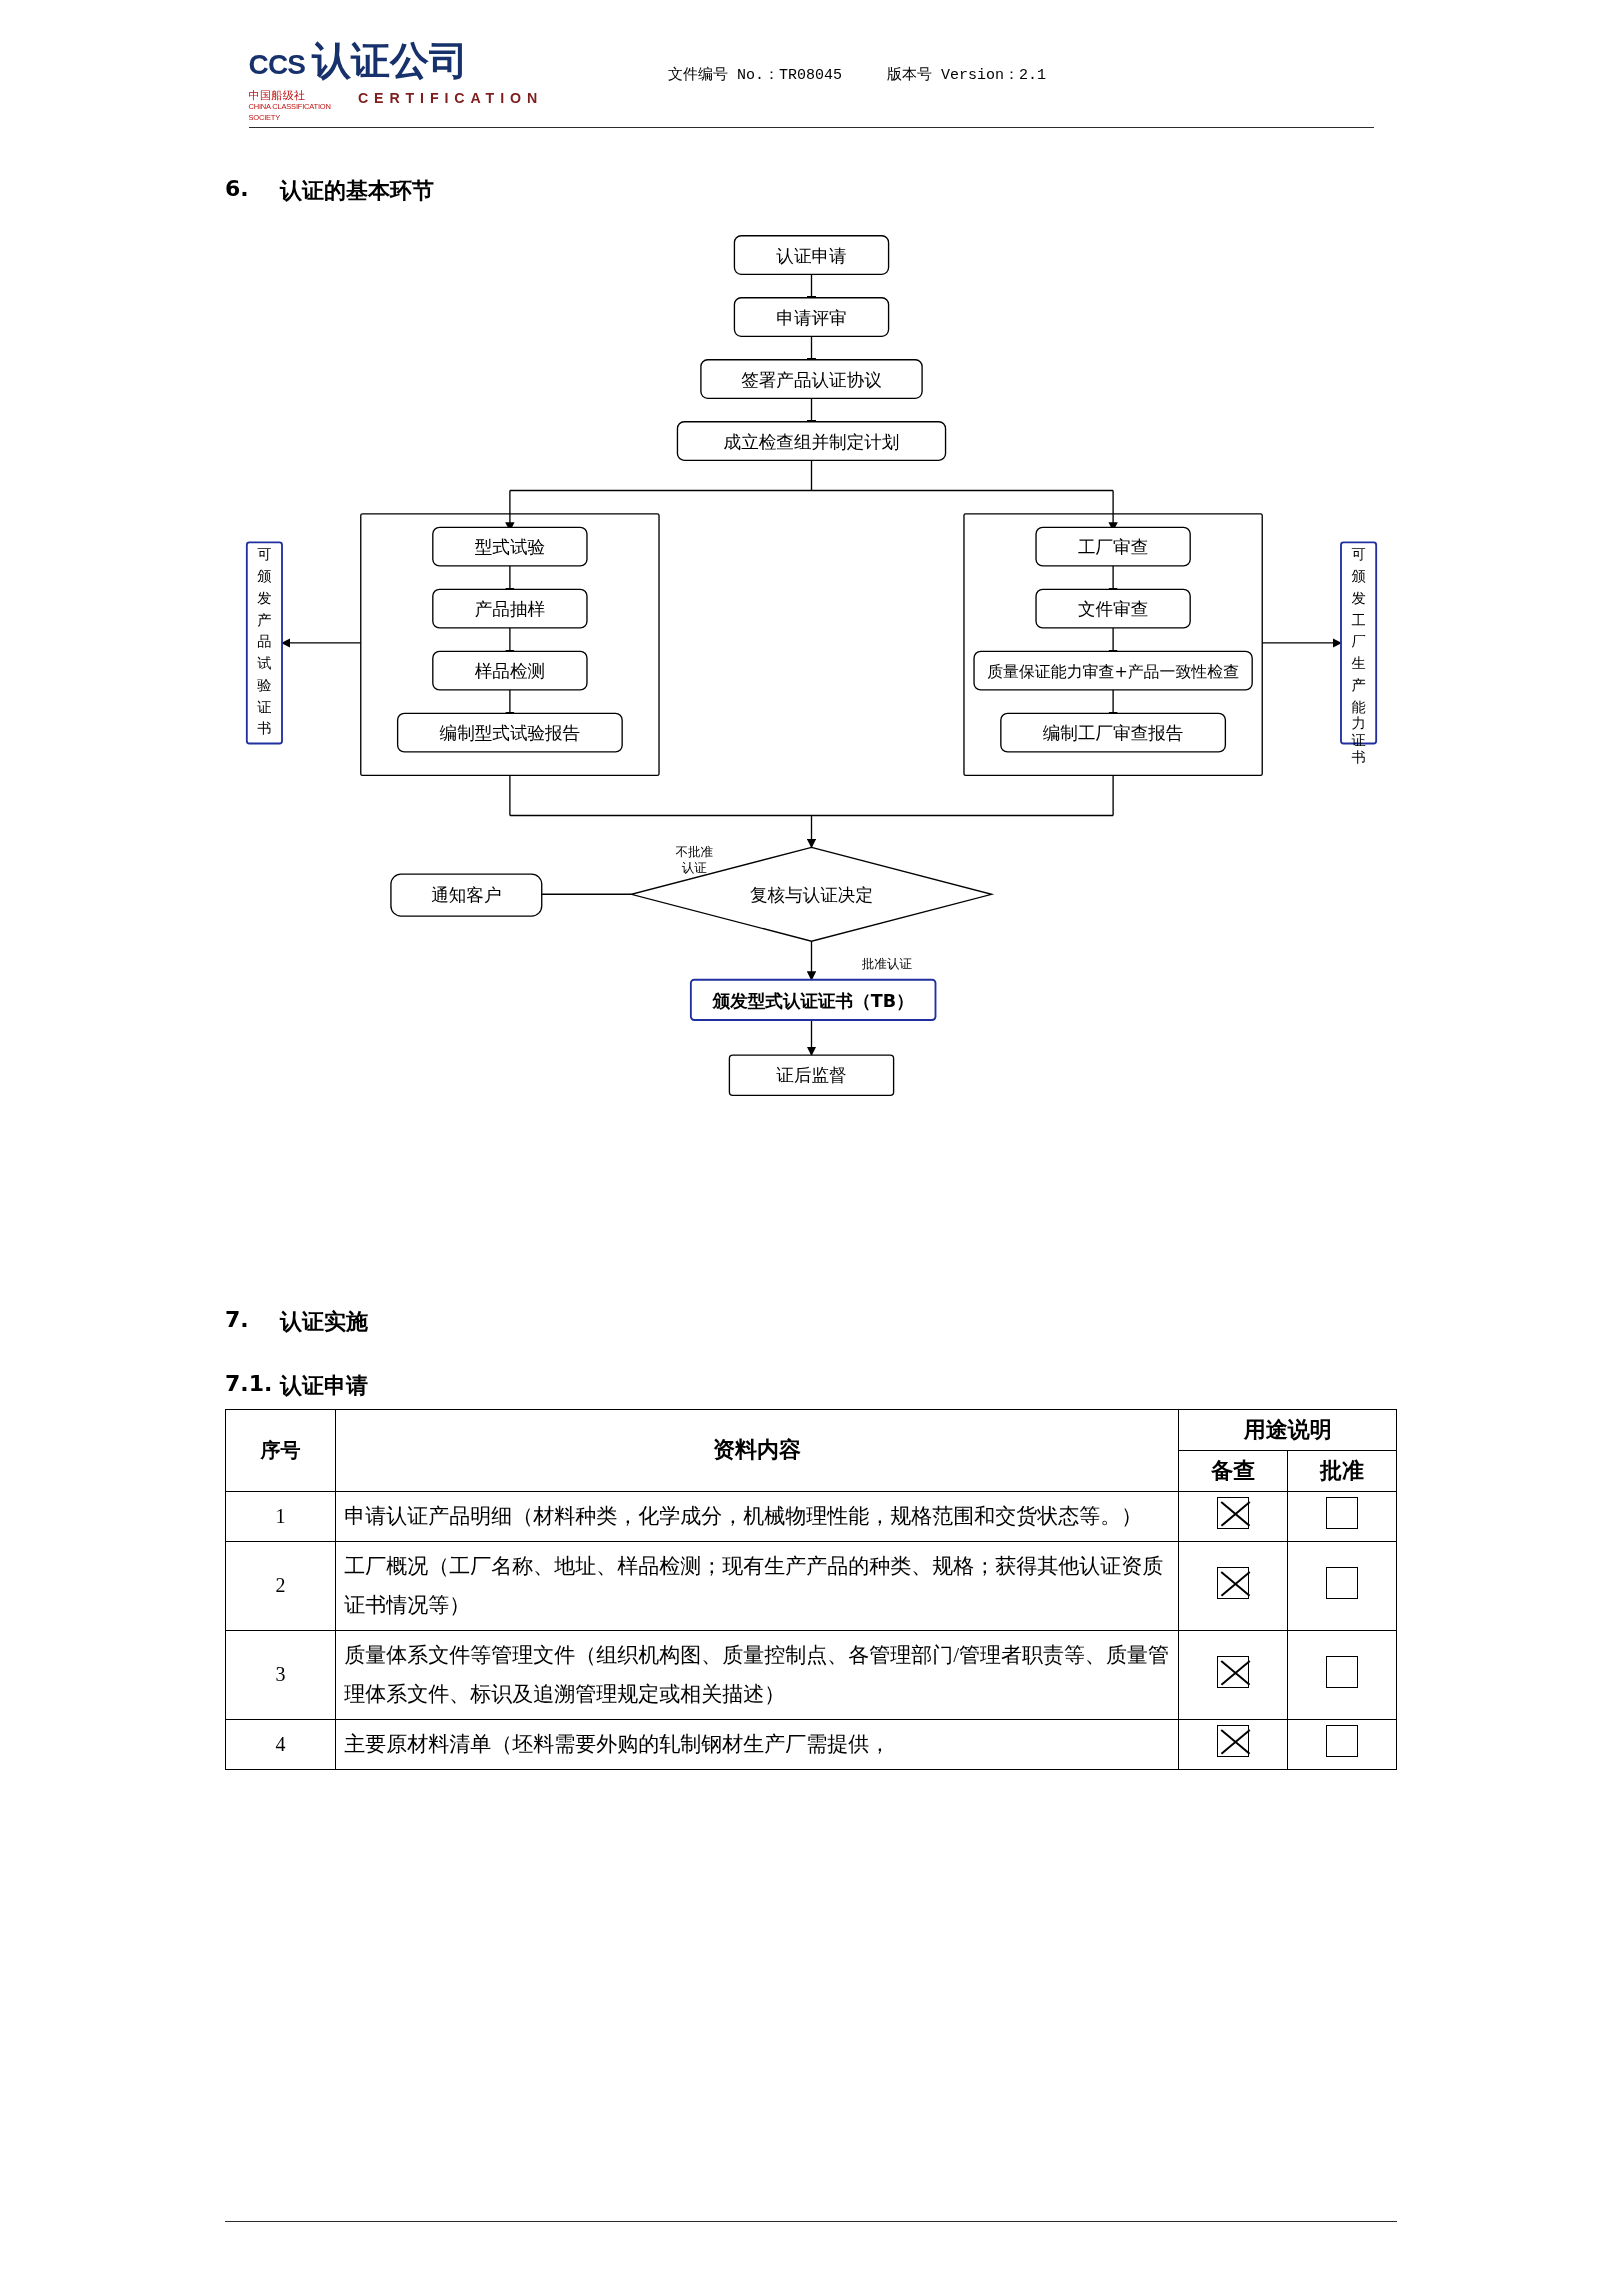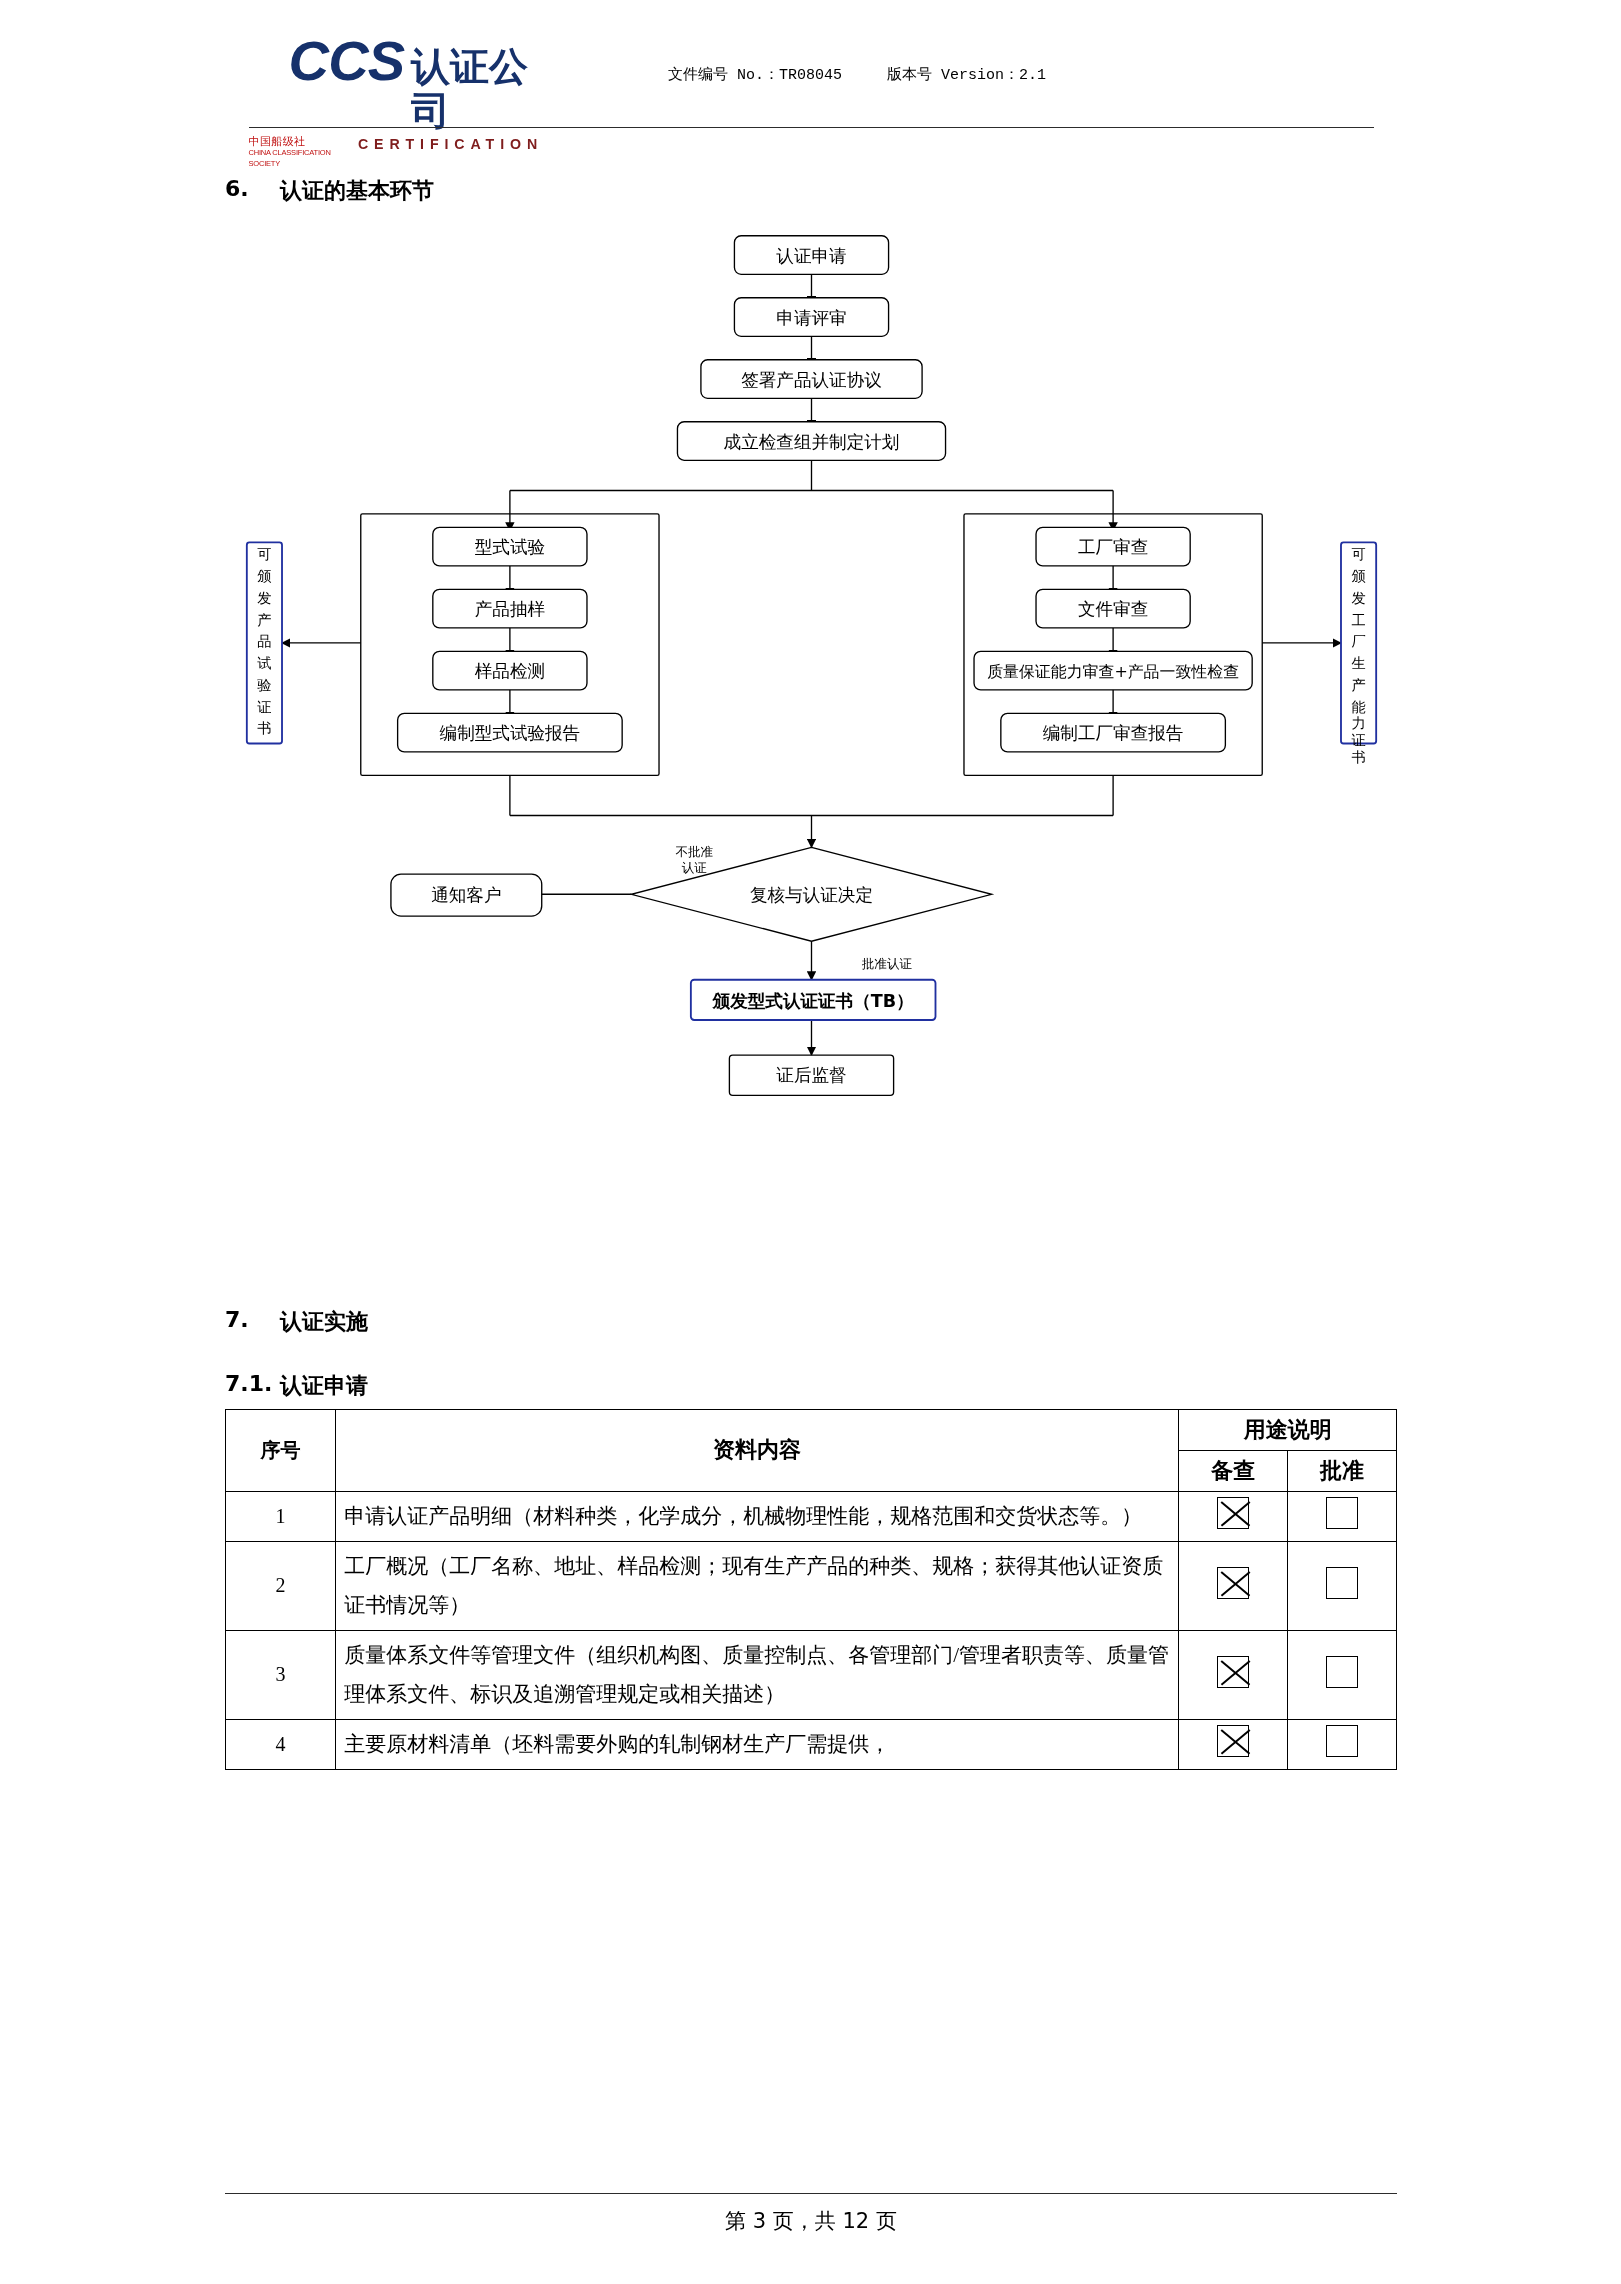--- a/index.html
+++ b/index.html
@@ -33,26 +33,24 @@
   .logo {
     position: absolute;
     left: 23.5px;
     top: 39px;
     width: 310px;
     height: 75px;
   }
   .logo-ccs {
     font-family: "Liberation Sans", sans-serif;
     font-weight: bold;
-    font-style: italic;
-    font-size: 56px;
+    font-size: 28px;
     color: #16316b;
     letter-spacing: -0.8px;
     line-height: 44px;
-    margin-left: 40px;
   }
   .logo-cn {
     font-family: "Liberation Sans", sans-serif;
     font-weight: bold;
     font-size: 39px;
     color: #16316b;
     line-height: 44px;
     margin-left: 6.7px;
   }
   .logo-top {
@@ -420,17 +418,16 @@
         <td class="col-no">4</td>
         <td class="cell-content">主要原材料清单（坯料需要外购的轧制钢材生产厂需提供，</td>
         <td class="col-chk"><span class="chk x"></span></td>
         <td class="col-chk"><span class="chk"></span></td>
       </tr>
     </tbody>
   </table>
 
   <div class="footer">
     <div class="footer-rule"></div>
-    <div class="footer-text">第 3 页，共 12 页</div>
   </div>
 
 </div>
 
 
 </body></html>

